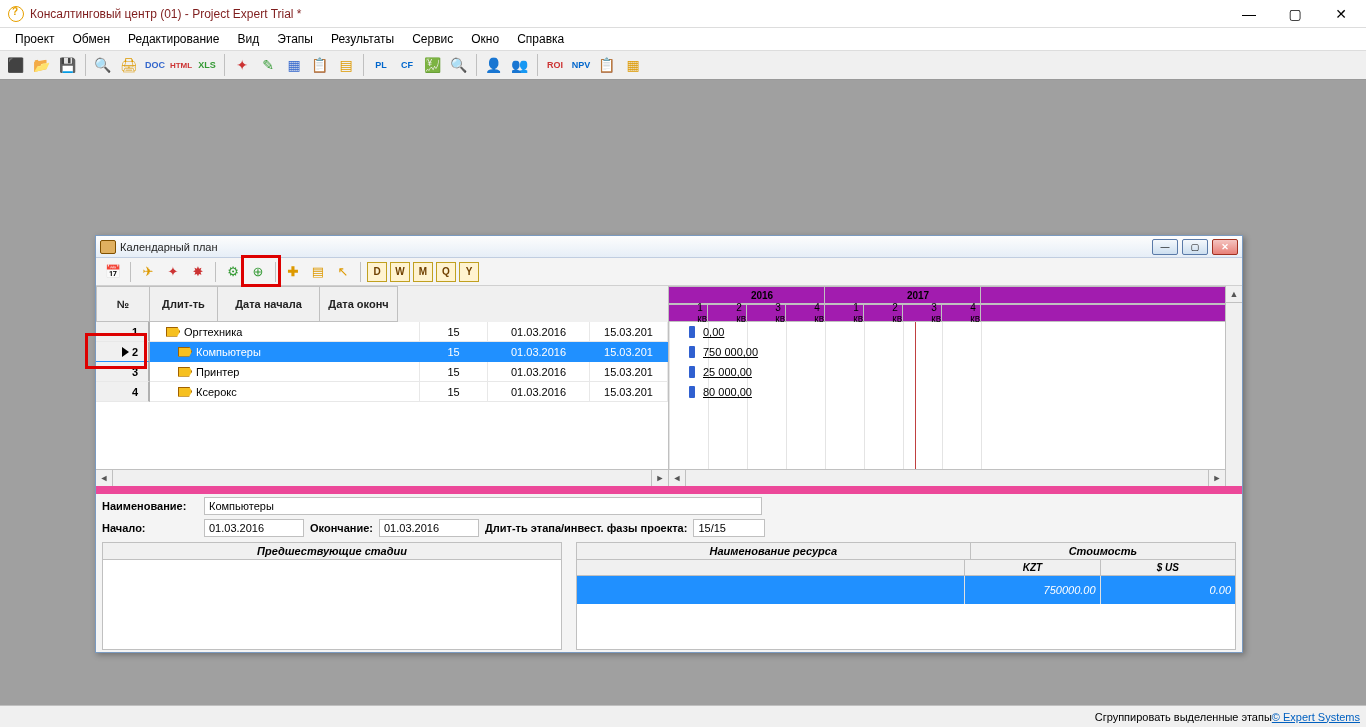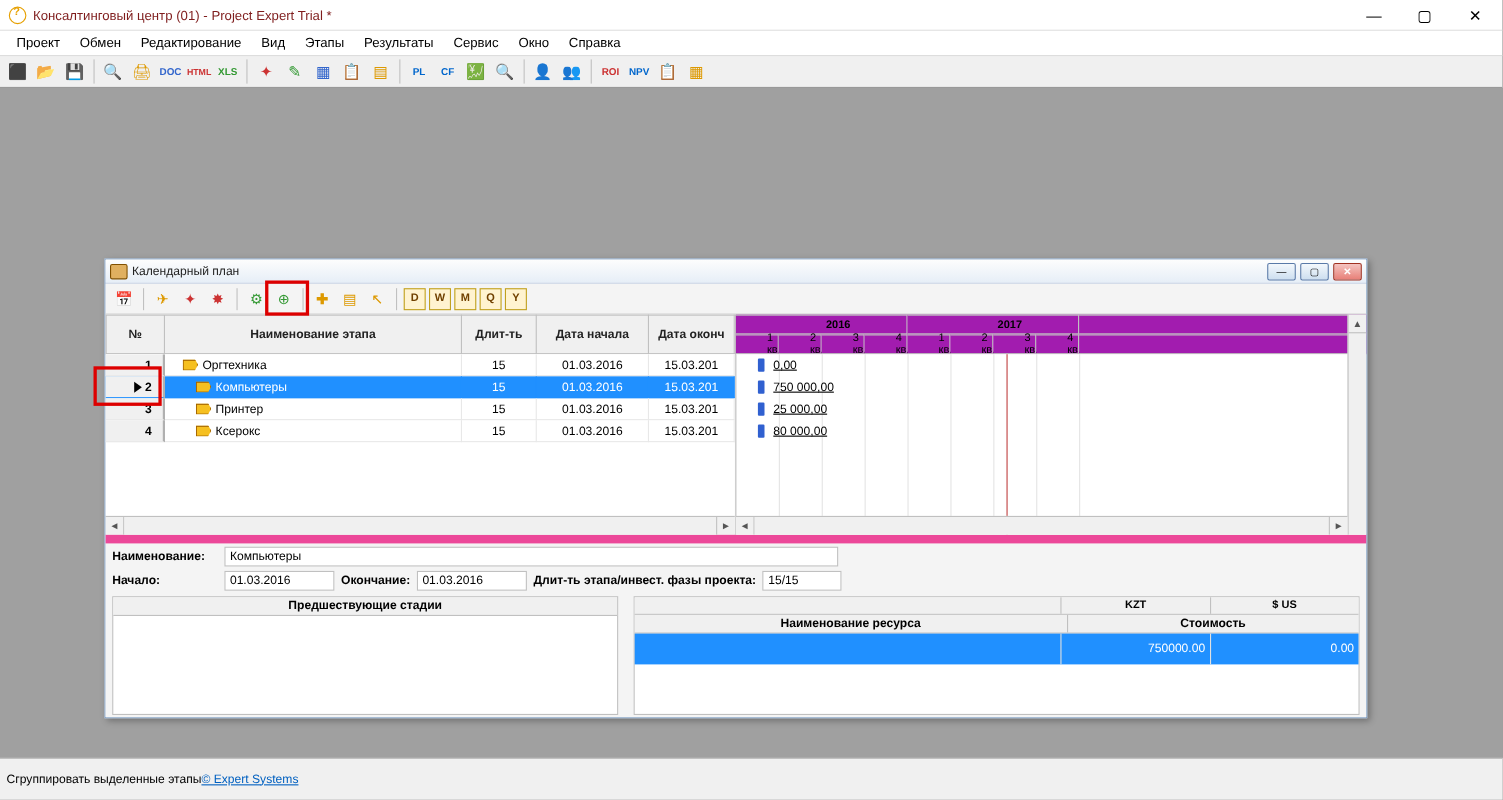--- a/index.html
+++ b/index.html
@@ -82,34 +82,34 @@
 .vsb .arrow{height:17px;border-bottom:1px solid #c0c0c0;display:flex;align-items:center;justify-content:center;font-size:9px;color:#555;}
 
 .details{flex:1;border-top:8px solid #ec4899;background:#f4f4f4;padding:2px 6px;display:flex;flex-direction:column;gap:2px;}
 .drow{display:flex;align-items:center;gap:6px;height:20px;}
 .dlab{font-weight:bold;width:96px;}
 .dlab2{font-weight:bold;}
 .dval{background:#fff;border:1px solid #c0c0c0;padding:1px 4px;min-width:100px;height:18px;display:flex;align-items:center;}
 .dval.wide{flex:1;max-width:558px;}
 .dval.sm{min-width:72px;}
 
-.rtables{display:flex;gap:14px;flex:1;margin-top:2px;}
+.rtables{display:flex;gap:14px;flex:1;margin-top:2px;font-style:italic;}
 .rtab1{width:460px;border:1px solid #c0c0c0;background:#fff;display:flex;flex-direction:column;}
 .rtab2{flex:1;border:1px solid #c0c0c0;background:#fff;display:flex;flex-direction:column;}
 .rth{background:#f0f0f0;border-bottom:1px solid #c0c0c0;display:flex;font-weight:bold;}
 .rth .rc{flex:1;padding:2px 4px;text-align:center;border-right:1px solid #c0c0c0;}
 .rth .rc:last-child{border-right:none;}
 .rth.sub{font-weight:bold;height:16px;font-size:10px;}
 .rtr{display:flex;height:28px;}
 .rtr .rc{flex:1;padding:1px 4px;border-right:1px solid #e0e0e0;display:flex;align-items:center;}
 .rtr .rc:last-child{border-right:none;}
 .rtr.sel{background:#2090ff;color:#fff;}
 .rtr .rc.r{justify-content:flex-end;}
 
-.statusbar{position:absolute;left:0;right:0;bottom:0;height:38px;background:#f0f0f0;border-top:1px solid #c0c0c0;display:flex;align-items:center;padding:0 6px;font-size:11px;justify-content:flex-start;}
+.statusbar{position:absolute;left:0;right:0;bottom:0;height:22px;background:#f0f0f0;border-top:1px solid #c0c0c0;display:flex;align-items:center;padding:0 6px;font-size:11px;justify-content:flex-end;}
 .statusbar a{color:#0060c0;text-decoration:underline;}
 </style>
 </head>
 <body>
 
 <div class="titlebar">
   <div class="appicon"></div>
   <div class="title">Консалтинговый центр (01) - Project Expert Trial *</div>
   <div class="winbtns">
     <div class="winbtn">—</div>
@@ -194,21 +194,20 @@
       <div class="ctbtn box">Y</div>
 
       <div class="red-callout" style="left:145px;top:-3px;width:40px;height:32px;"></div>
     </div>
 
     <div class="gsplit" style="position:relative">
       <div class="red-callout" style="left:-11px;top:47px;width:62px;height:36px;"></div>
       <div class="leftpane">
         <div class="thdr">
           <div class="th col-num">№</div>
-          <div class="th col-name">Наименование этапа</div>
           <div class="th col-dur">Длит-ть</div>
           <div class="th col-start">Дата начала</div>
           <div class="th col-end">Дата оконч</div>
         </div>
         <div class="tbody" id="tbody">
             <div class="trow">
               <div class="td num col-num">1</div>
               <div class="td name col-name"><span class="rowicon grp"></span>Оргтехника</div>
               <div class="td center col-dur">15</div>
               <div class="td center col-start">01.03.2016</div>
@@ -313,29 +312,29 @@
         <span class="dlab2">Длит-ть этапа/инвест. фазы проекта:</span>
         <span class="dval sm">15/15</span>
       </div>
       <div class="rtables">
         <div class="rtab1">
           <div class="rth">
               <div class="rc">Предшествующие стадии</div>
             </div>
         </div>
         <div class="rtab2">
+          <div class="rth">
+            <div class="rc" style="flex:3">Наименование ресурса</div>
+            <div class="rc" style="flex:2">Стоимость</div>
+          </div>
           <div class="rth sub">
             <div class="rc" style="flex:3"></div>
             <div class="rc" style="flex:1">KZT</div>
             <div class="rc" style="flex:1">$ US</div>
           </div>
-          <div class="rth">
-            <div class="rc" style="flex:3">Наименование ресурса</div>
-            <div class="rc" style="flex:2">Стоимость</div>
-          </div>
           <div class="rtr sel">
             <div class="rc" style="flex:3">&nbsp;</div>
             <div class="rc r" style="flex:1">750000.00</div>
             <div class="rc r" style="flex:1">0.00</div>
           </div>
         </div>
       </div>
     </div>
   </div>
 </div>

